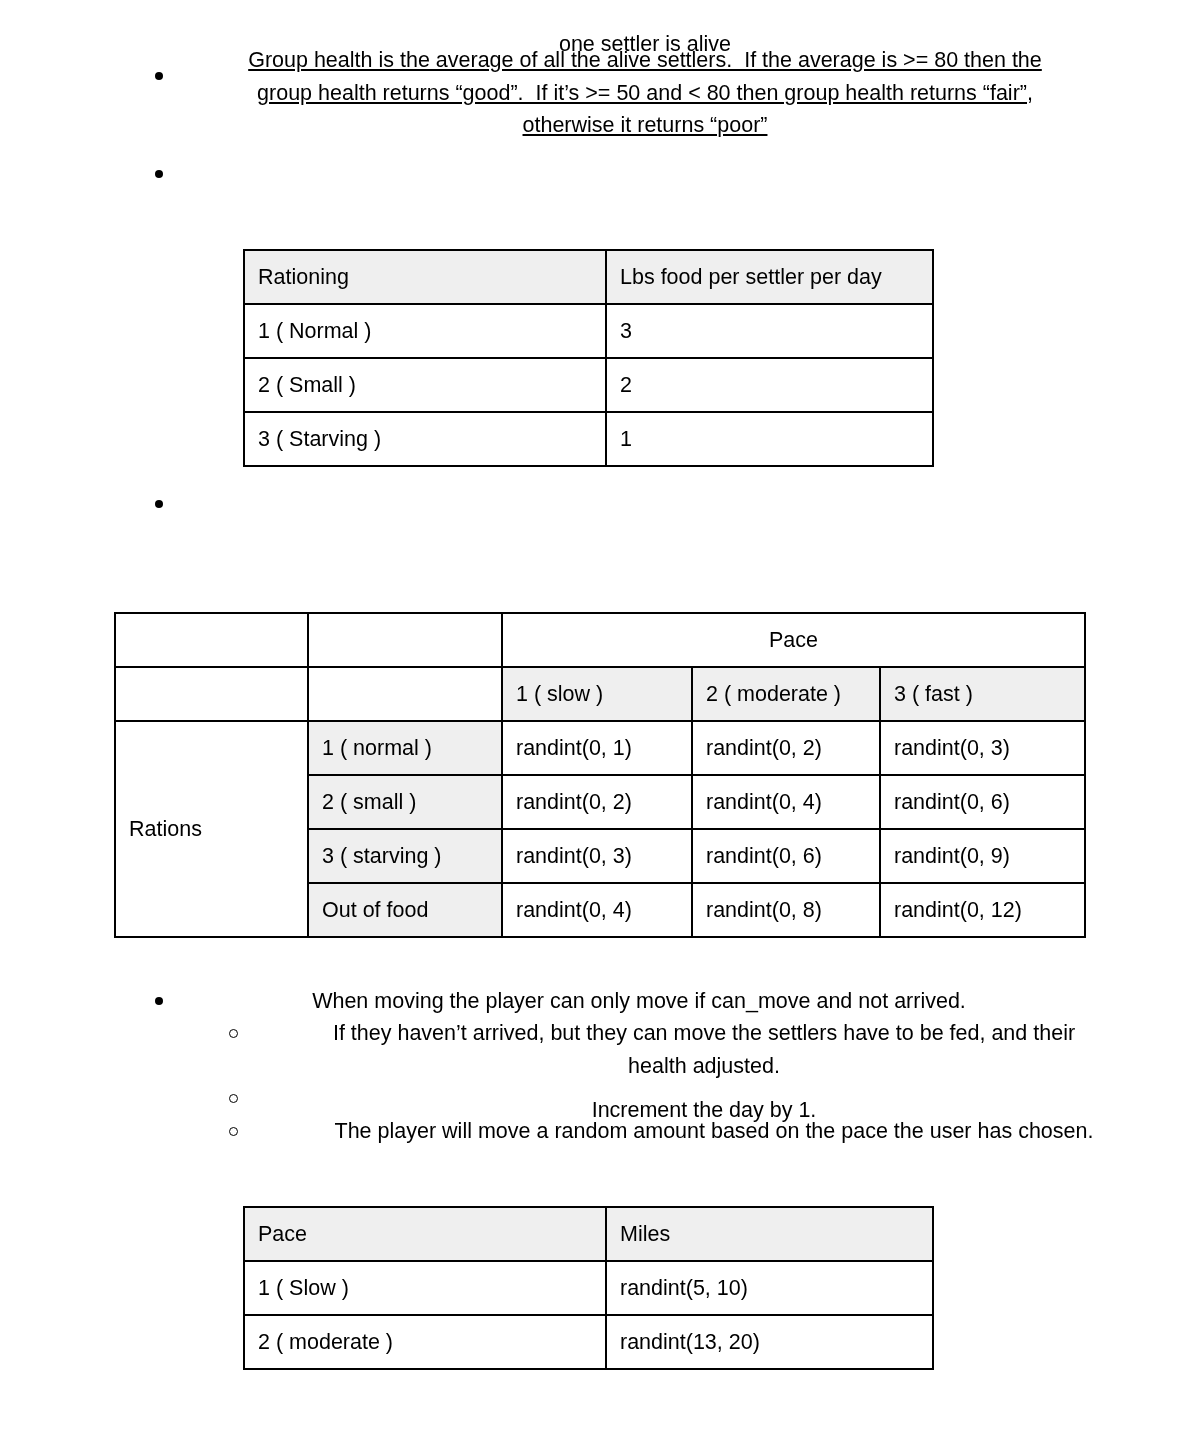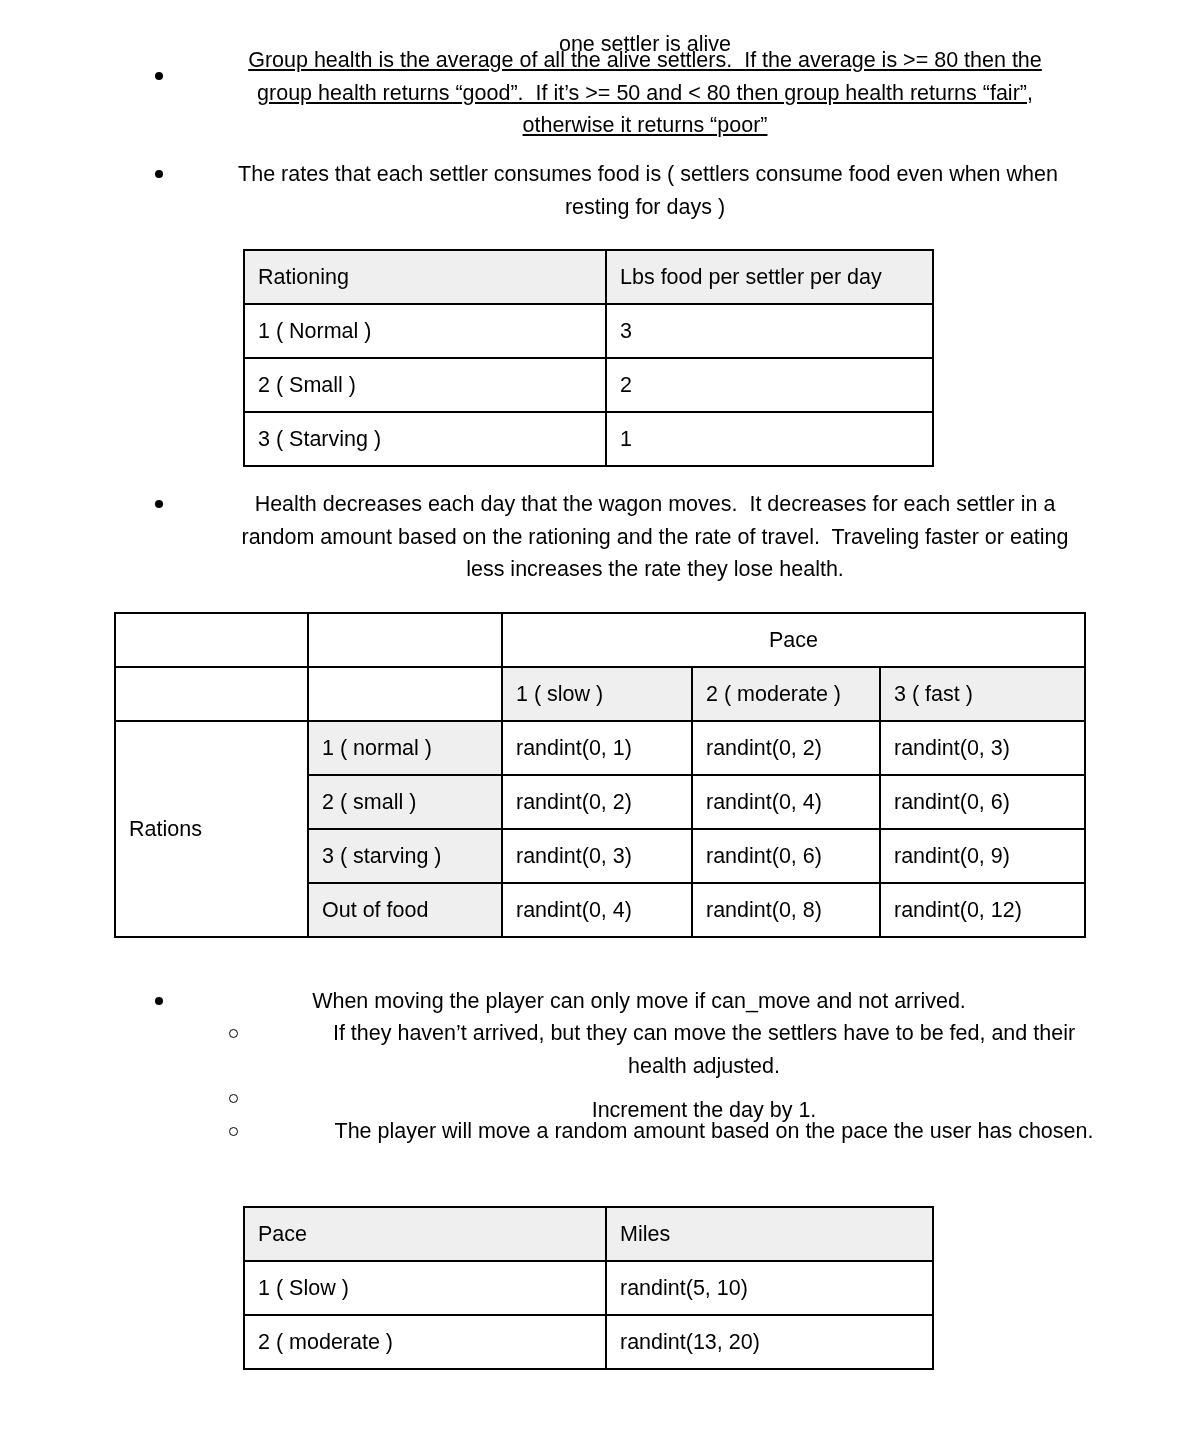--- a/index.html
+++ b/index.html
@@ -61,22 +61,20 @@
 <div id="page">
 
   <div class="textblock" style="left:190px; top:28px; width:910px;">one settler is alive</div>
 
   <span class="bullet-dot" style="left:155px; top:72px;"></span>
   <div class="textblock" style="left:190px; top:44px; width:910px;text-decoration:underline;">Group health is the average of all the alive settlers.  If the average is &gt;= 80 then the
 group health returns “good”.  If it’s &gt;= 50 and &lt; 80 then group health returns “fair”,
 otherwise it returns “poor”</div>
 
   <span class="bullet-dot" style="left:155px; top:170px;"></span>
-  <div class="textblock" style="left:190px; top:158px; width:910px;"> The rates that each settler consumes food is ( settlers consume food even when when
-resting for days )</div>
 
   <table class="doc-table" id="rationing-table">
     <colgroup>
         <col style="width:362px">
         <col style="width:327px">
       </colgroup>
     <tbody>
       <tr>
         <td class="shaded">Rationing</td>
         <td class="shaded">Lbs food per settler per day</td>
@@ -90,23 +88,20 @@
         <td>2</td>
       </tr>
       <tr>
         <td>3 ( Starving )</td>
         <td>1</td>
       </tr>
     </tbody>
   </table>
 
   <span class="bullet-dot" style="left:155px; top:500px;"></span>
-  <div class="textblock" style="left:190px; top:488px; width:930px;">Health decreases each day that the wagon moves.  It decreases for each settler in a
-random amount based on the rationing and the rate of travel.  Traveling faster or eating
-less increases the rate they lose health.</div>
 
   <table class="doc-table" id="health-matrix-table">
     <colgroup>
       <col style="width:193px">
         <col style="width:194px">
         <col style="width:190px">
         <col style="width:188px">
         <col style="width:205px">
     </colgroup>
     <tbody>

